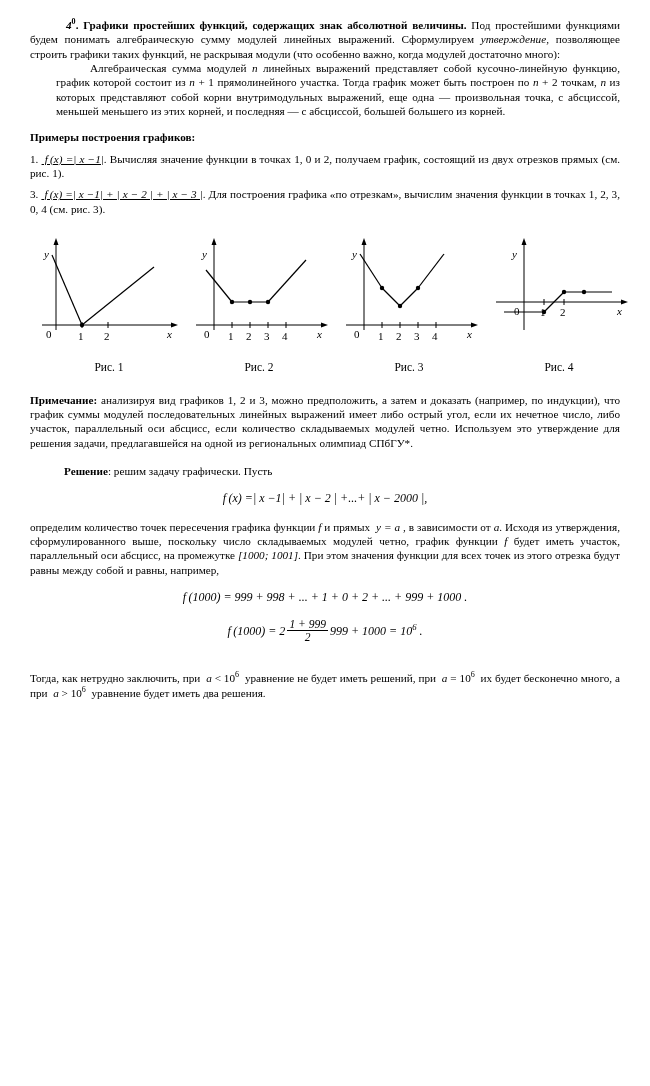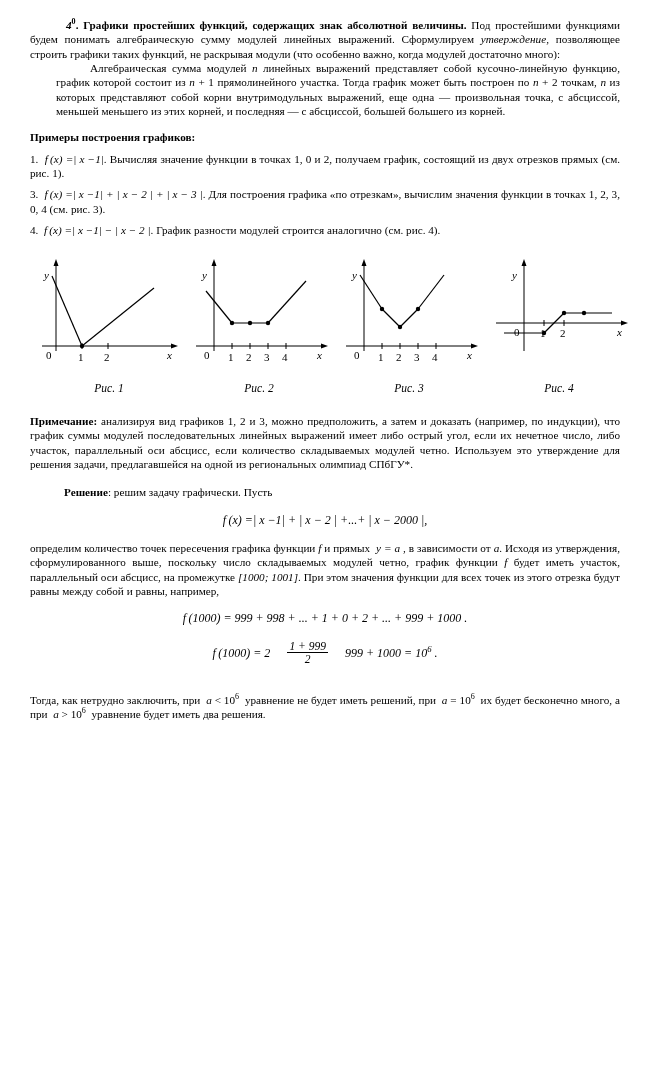--- a/index.html
+++ b/index.html
@@ -39,50 +39,49 @@
   sup { font-size: 0.72em; vertical-align: super; line-height: 0; }
   .title-line { text-align: justify; }
 
   
   .frac {
     display: inline-block;
     vertical-align: -0.52em;
     text-align: center;
     font-size: 0.96em;
     line-height: 1.05;
-    margin: 0 17px;
+    margin: 0 2px;
   }
   .frac .num { display: block; padding: 0 2px; }
   .frac .den { display: block; border-top: 1px solid #000; padding: 0 2px; }
 
   
   .figures {
     display: flex;
     justify-content: space-between;
     align-items: flex-start;
     margin-top: 14px;
     padding: 0 4px;
   }
   .figure {
     width: 150px;
     text-align: center;
   }
   .figure svg { display: block; margin: 0 auto; }
   .figcap {
-    font-style: italic;
     font-size: 11.5px;
     margin-top: 10px;
   }
   .eq-block {
     text-align: center;
     margin-top: 13px;
     margin-bottom: 2px;
     font-size: 12px;
   }
-  .nowrap { white-space: nowrap; }
+  .nowrap { white-space: nowrap; text-decoration: underline; }
 </style>
 </head>
 <body>
 
 <div class="page">
   <div class="content">
 
     <p class="title-line">
       <span style="display:inline-block;width:36px"></span><span class="b math">4</span><span class="b"><sup>0</sup></span><span class="b">. Графики простейших функций, содержащих знак абсолютной величины.</span><span> Под простейшими функциями будем понимать алгебраическую сумму модулей линейных выражений. Сформулируем </span><span class="i">утверждение</span><span>, позволяющее строить графики таких функций, не раскрывая модули (что особенно важно, когда модулей достаточно много):</span>
     </p>
@@ -97,24 +96,20 @@
       <span>1.</span>
       <span class="math nowrap">&nbsp;f (x) =| x −1|</span><span>. Вычисляя значение функции в точках 1, 0 и 2, получаем график, состоящий из двух отрезков прямых (см. рис. 1).</span>
     </p>
 
 
     <p class="just sp">
       <span>3.</span>
       <span class="math nowrap">&nbsp;f (x) =| x −1| + | x − 2 | + | x − 3 |</span><span>. Для построения графика «по отрезкам», вычислим значения функции в точках 1, 2, 3, 0, 4 (см. рис. 3).</span>
     </p>
 
-    <p class="just sp">
-      <span>4.</span>
-      <span class="math nowrap">&nbsp;f (x) =| x −1| − | x − 2 |</span><span>. График разности модулей строится аналогично (см. рис. 4).</span>
-    </p>
 
     <div class="figures">
 
       <div class="figure">
         <svg width="150" height="120" viewBox="0 0 150 120">
 
           <line x1="22" y1="12" x2="22" y2="100" stroke="#000" stroke-width="1"></line>
           <polygon points="22,8 19.5,15 24.5,15" fill="#000"></polygon>
 
           <line x1="8" y1="95" x2="140" y2="95" stroke="#000" stroke-width="1"></line>

